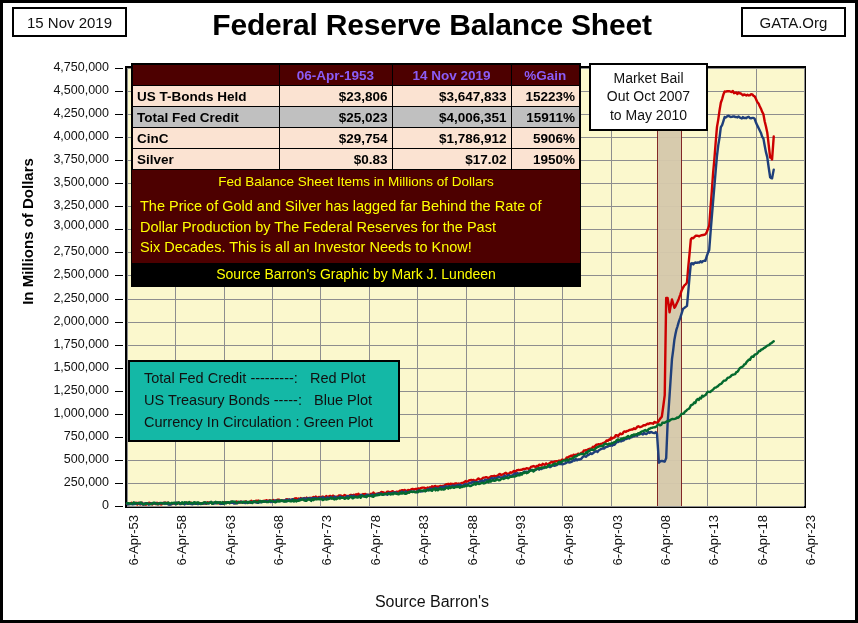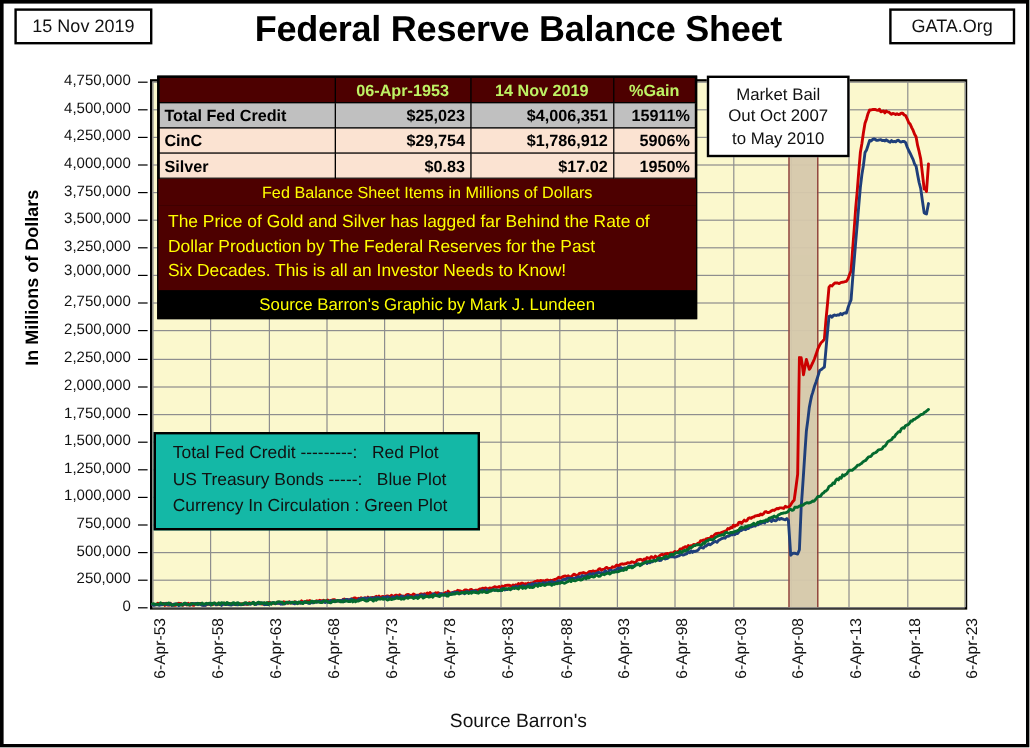--- a/index.html
+++ b/index.html
@@ -48,21 +48,21 @@
          white-space:nowrap;}
 
   
   #panel{position:absolute;left:128px;top:60px;width:450px;
          background:#000;border:1px solid #000;box-sizing:border-box;}
   #panel-title{color:#ffff00;font-weight:bold;font-size:17px;text-align:center;
                line-height:1.15;padding:5px 0 6px;background:#000;}
   table.fedtbl{border-collapse:collapse;width:100%;table-layout:fixed;}
   table.fedtbl th,table.fedtbl td{border:1px solid #000;font-size:13.5px;
         font-weight:bold;padding:1px 4px;height:18px;}
-  table.fedtbl th{background:#4d0000;color:#bef264;text-align:center;font-size:13.5px;}
+  table.fedtbl th{background:#4d0000;color:#8b5cf6;text-align:center;font-size:13.5px;}
   table.fedtbl th.blank{background:#4d0000;border-left:none;}
   td.lbl{text-align:left;}
   td.num{text-align:right;}
   tr.odd td{background:#fbe3d2;color:#000;}
   tr.even td{background:#c0c0c0;color:#000;}
   #panel-note{background:#4d0000;color:#ffff00;text-align:center;
               font-size:13.5px;padding:4px 0 3px;}
   #panel-body{background:#4d0000;color:#ffff00;font-size:14.5px;
               padding:4px 6px 5px 8px;line-height:1.42;}
   #panel-src{background:#000;color:#ffff00;text-align:center;
@@ -212,20 +212,26 @@
     <table class="fedtbl">
       <thead>
         <tr>
           <th class="blank" style="width:138px"></th>
           <th style="width:104px">06-Apr-1953</th>
           <th style="width:110px">14 Nov 2019</th>
           <th>%Gain</th>
         </tr>
       </thead>
       <tbody id="tbl-body">
+          <tr class="odd">
+            <td class="lbl">US T-Bonds Held</td>
+            <td class="num">$23,806</td>
+            <td class="num">$3,647,833</td>
+            <td class="num">15223%</td>
+          </tr>
           <tr class="even">
             <td class="lbl">Total Fed Credit</td>
             <td class="num">$25,023</td>
             <td class="num">$4,006,351</td>
             <td class="num">15911%</td>
           </tr>
           <tr class="odd">
             <td class="lbl">CinC</td>
             <td class="num">$29,754</td>
             <td class="num">$1,786,912</td>

